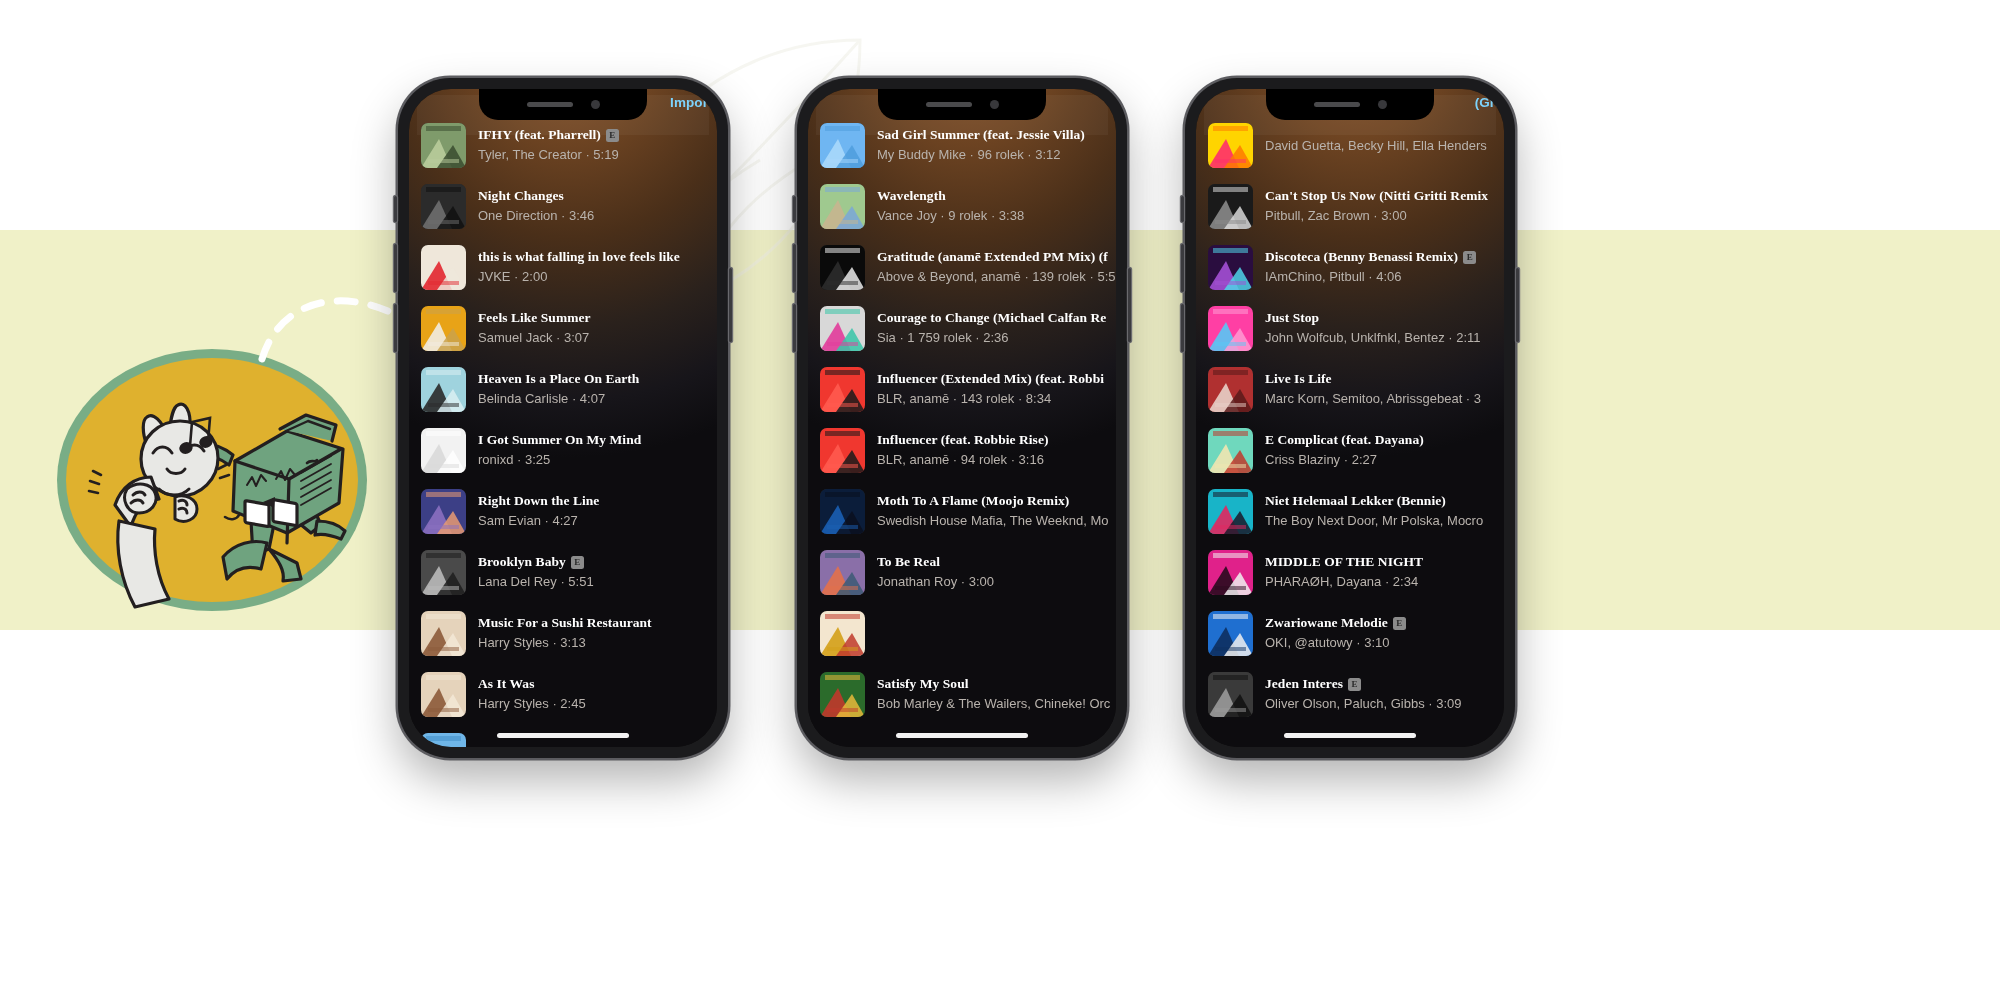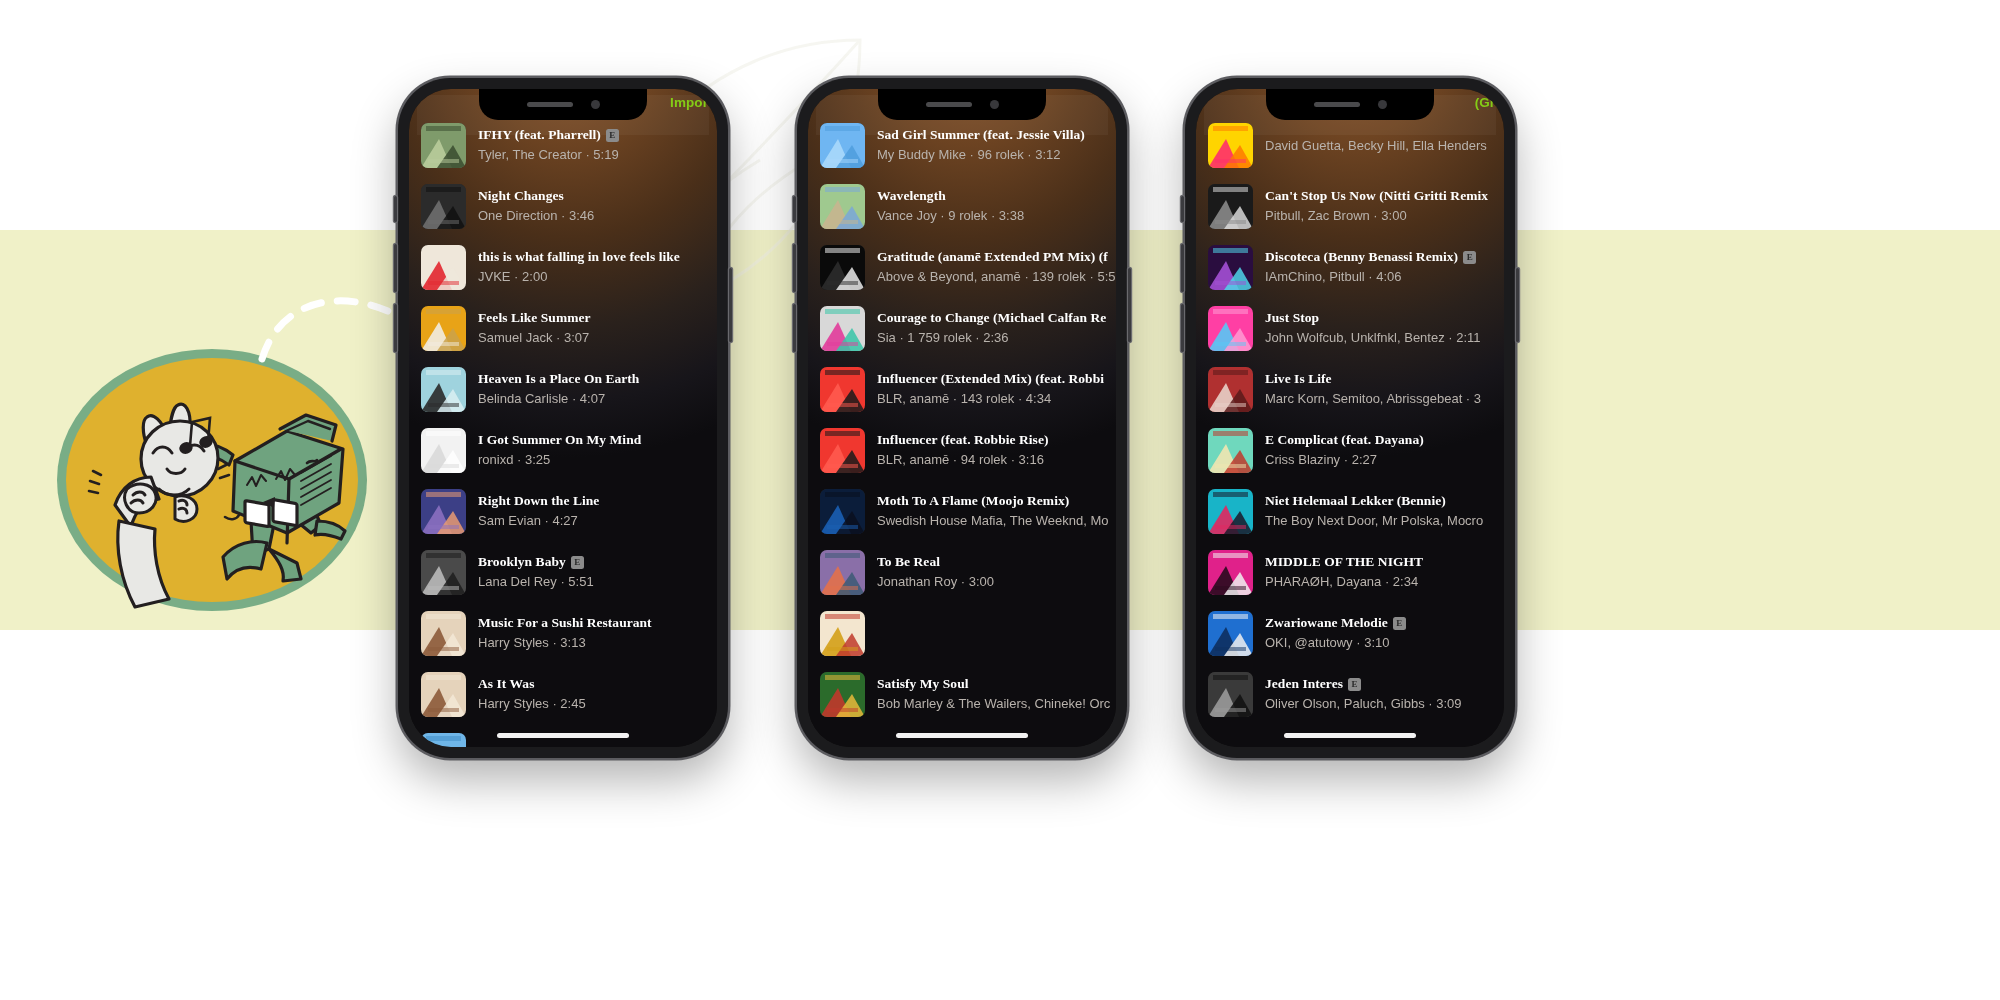--- a/index.html
+++ b/index.html
@@ -73,21 +73,21 @@
     background: #000; border-radius: 0 0 19px 19px;
     z-index: 6;
     display: flex; align-items: center; justify-content: center; gap: 18px;
   }
   .speaker { width: 46px; height: 5px; border-radius: 3px; background: #4a4a4c; }
   .camera  { width: 9px; height: 9px; border-radius: 50%; background: #38383b; }
 
   
   .peek-title {
     position: absolute; top: 6px; right: -4px; z-index: 7;
-    color: #84cc16; font-size: 13.5px; font-weight: 700;
+    color: #7dd3fc; font-size: 13.5px; font-weight: 700;
     white-space: nowrap; letter-spacing: .1px;
   }
   .peek-title.wide { right: -40px; }
 
   
   .list {
     position: absolute; inset: 0;
     padding: 26px 0 0 0;
     overflow: hidden;
     z-index: 4;
@@ -525,21 +525,21 @@
                   <path d="M0 45 L18 16 L31 45 Z" fill="#ff5a4f" opacity=".9"></path>
                   <path d="M16 45 L32 22 L45 45 Z" fill="#1a1a1a" opacity=".85"></path>
                   <rect x="5" y="3" width="35" height="5" fill="#1a1a1a" opacity=".55"></rect>
                   <rect x="7" y="36" width="31" height="4" fill="#ff5a4f" opacity=".5"></rect>
                 </svg>
               </div>
               <div class="meta">
                 <div class="title">
                   <span class="txt">Influencer (Extended Mix) (feat. Robbi</span>
                 </div>
-                <div class="sub">BLR, anamē · 143 rolek · 4:34</div>
+                <div class="sub">BLR, anamē · 143 rolek · 8:34</div>
               </div>
             </div>
             <div class="row">
               <div class="art">
                 <svg viewBox="0 0 45 45" preserveAspectRatio="none">
                   <rect width="45" height="45" fill="#f0372f"></rect>
                   <path d="M0 45 L18 16 L31 45 Z" fill="#ff5a4f" opacity=".9"></path>
                   <path d="M16 45 L32 22 L45 45 Z" fill="#1a1a1a" opacity=".85"></path>
                   <rect x="5" y="3" width="35" height="5" fill="#1a1a1a" opacity=".55"></rect>
                   <rect x="7" y="36" width="31" height="4" fill="#ff5a4f" opacity=".5"></rect>

